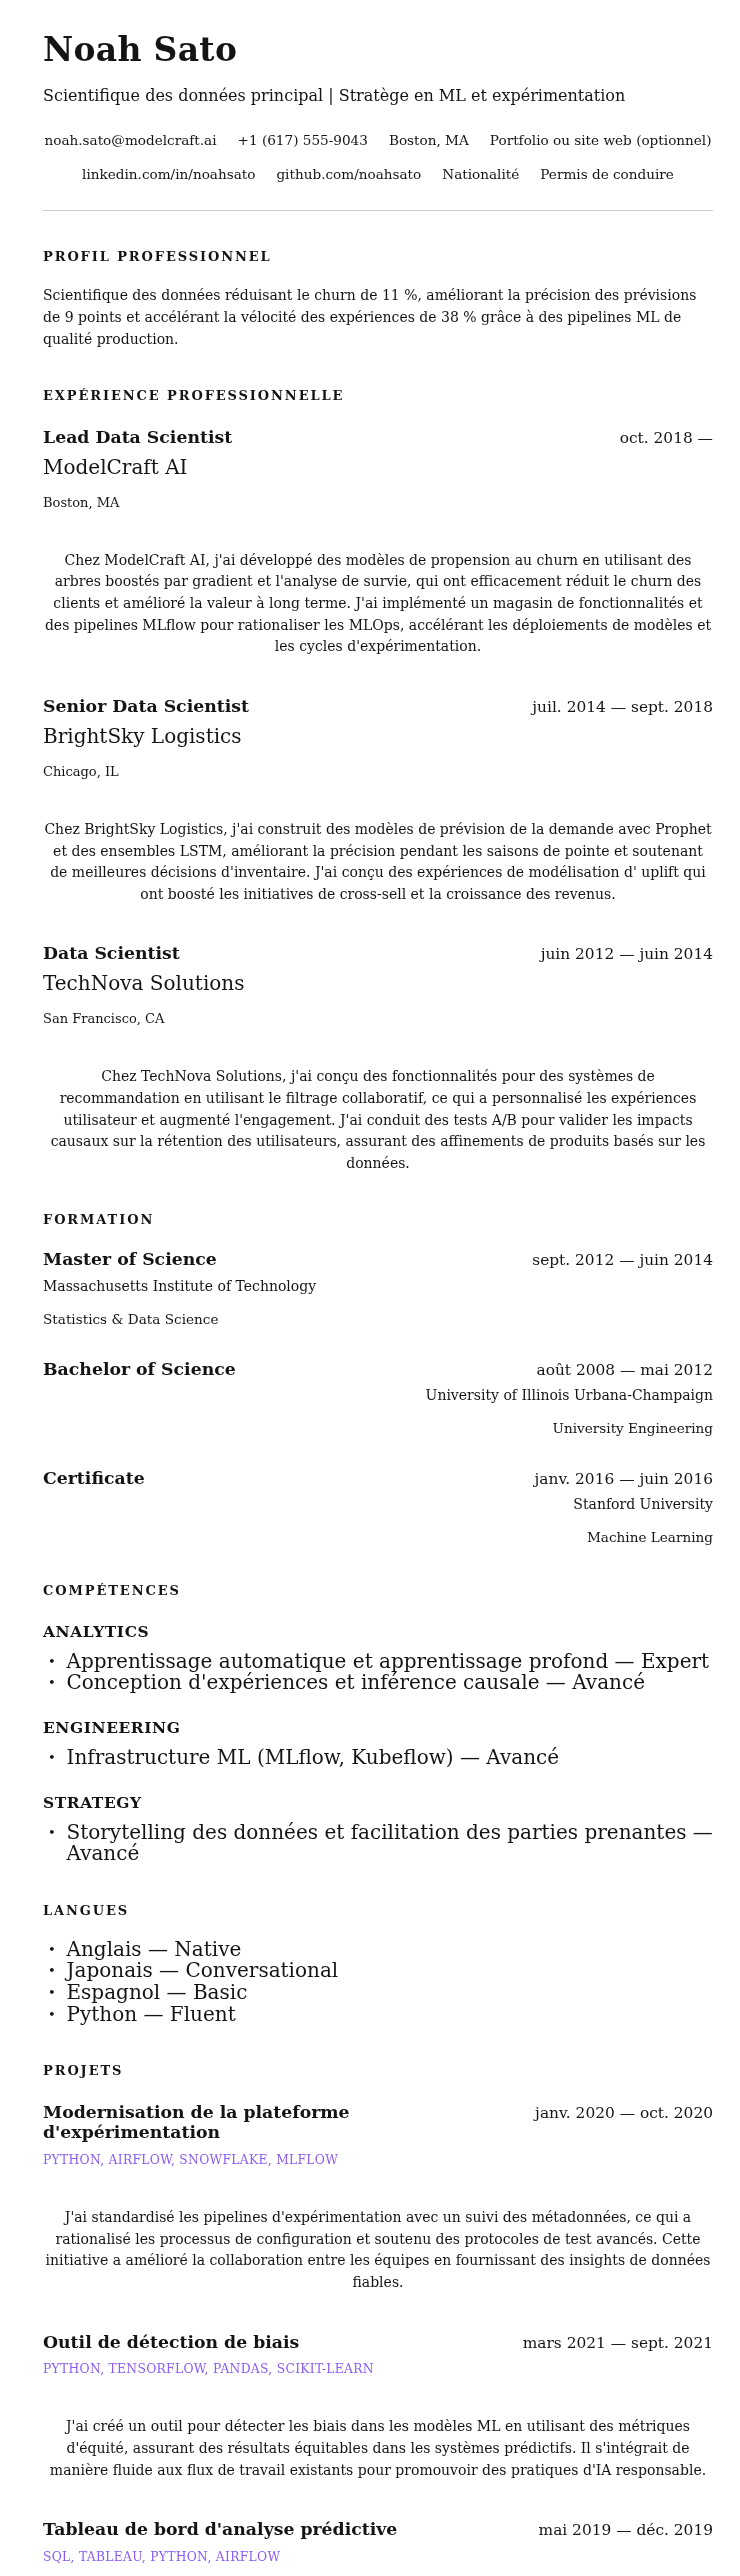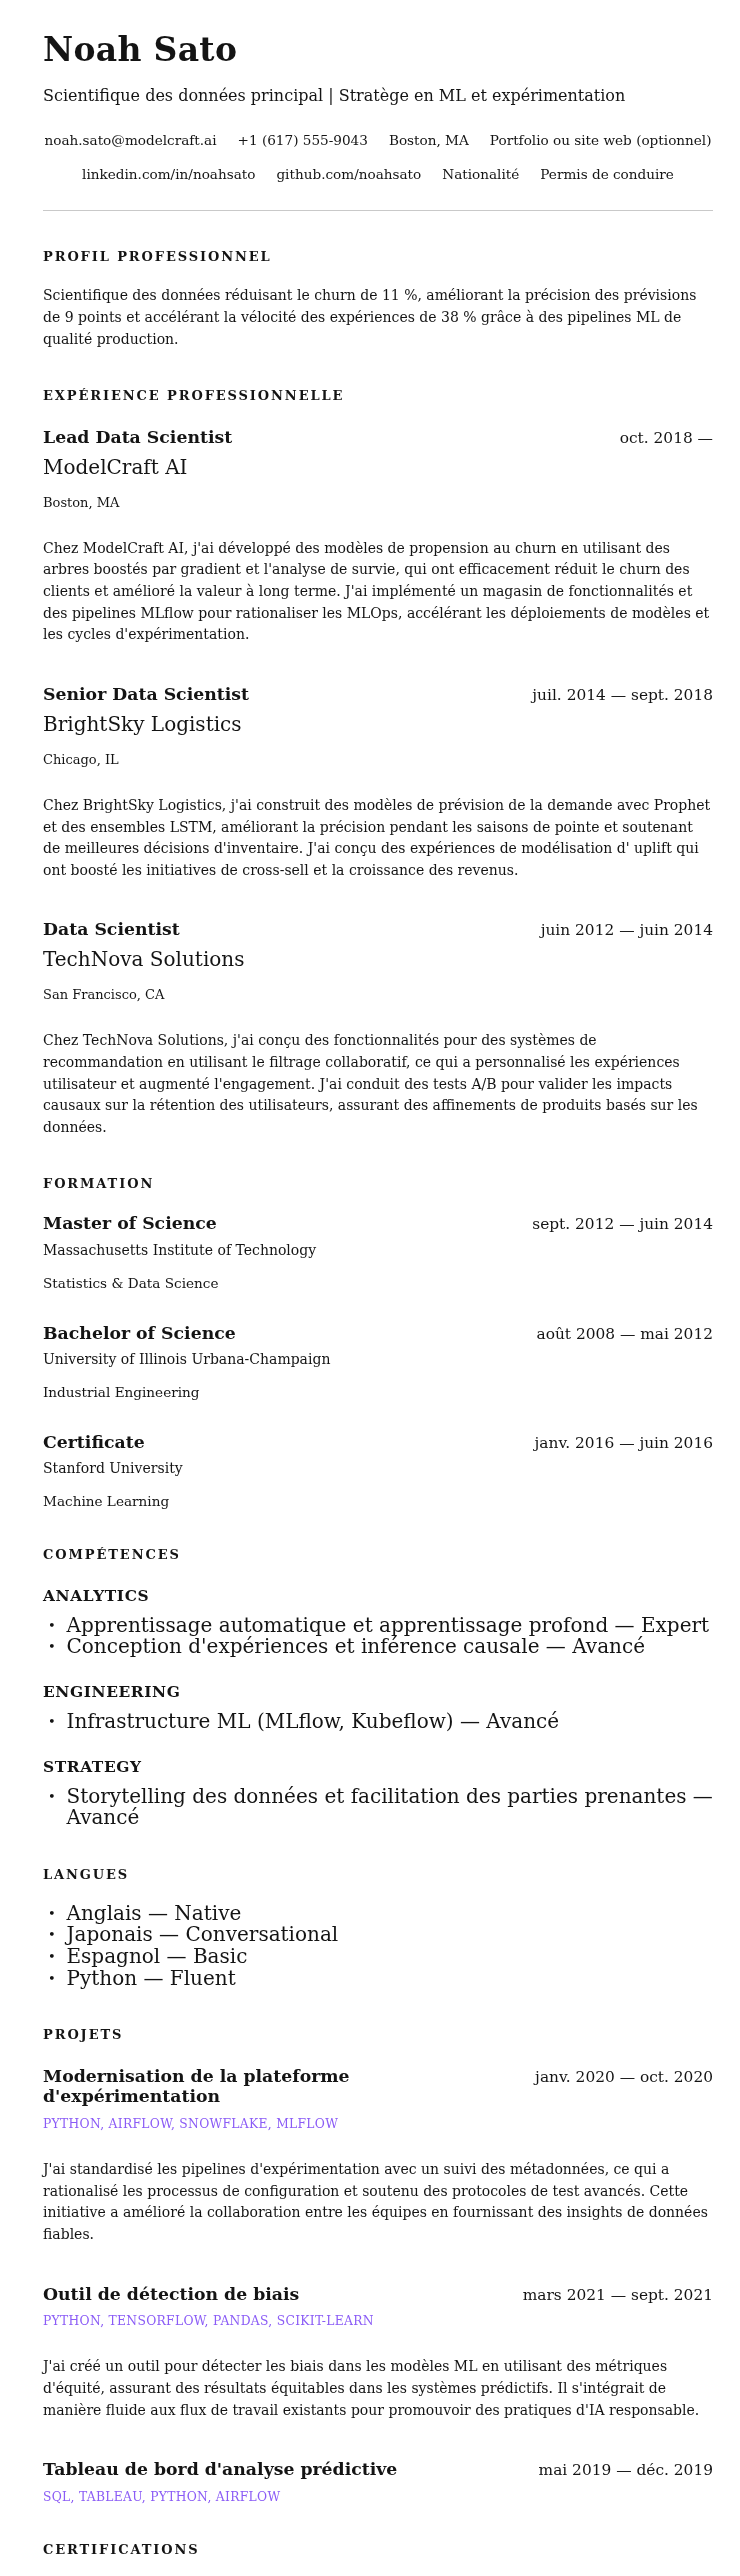--- a/index.html
+++ b/index.html
@@ -70,24 +70,25 @@
   .entry-date {
     font-size: 15.4px;
     white-space: nowrap;
     font-weight: 400;
   }
   .entry-company { font-size: 20px; margin-top: 7.4px; }
   .entry-location { font-size: 13px; margin-top: 16px; }
   .entry-desc {
     font-size: 14px;
     line-height: 21.6px;
-    margin-top: 28px;
+    margin-top: 40px;
+    text-align: center;
   }
   .edu-entry { margin-top: 22px; }
-  .edu-entry + .edu-entry { margin-top: 32px; }
+  .edu-entry + .edu-entry { margin-top: 32px; text-align: right; }
   .edu-school { font-size: 14px; margin-top: 7.4px; }
   .edu-field { font-size: 13.6px; margin-top: 17px; }
   
   .skill-group-heading {
     font-size: 15.4px;
     font-weight: 700;
     letter-spacing: 0.6px;
     margin-top: 25px;
     margin-bottom: 10px;
   }
@@ -189,21 +190,21 @@
       <p class="edu-school">Massachusetts Institute of Technology</p>
       <p class="edu-field">Statistics &amp; Data Science</p>
     </article>
 
     <article class="edu-entry">
       <div class="entry-head">
         <h3 class="entry-title">Bachelor of Science</h3>
         <span class="entry-date">août 2008 — mai 2012</span>
       </div>
       <p class="edu-school">University of Illinois Urbana-Champaign</p>
-      <p class="edu-field">Industrial Engineering</p>
+      <p class="edu-field">University Engineering</p>
     </article>
 
     <article class="edu-entry">
       <div class="entry-head">
         <h3 class="entry-title">Certificate</h3>
         <span class="entry-date">janv. 2016 — juin 2016</span>
       </div>
       <p class="edu-school">Stanford University</p>
       <p class="edu-field">Machine Learning</p>
     </article>

